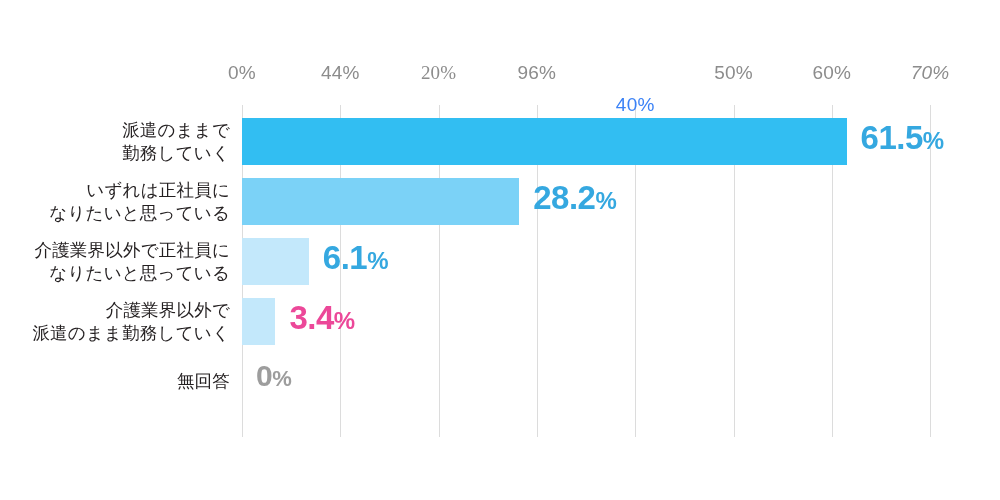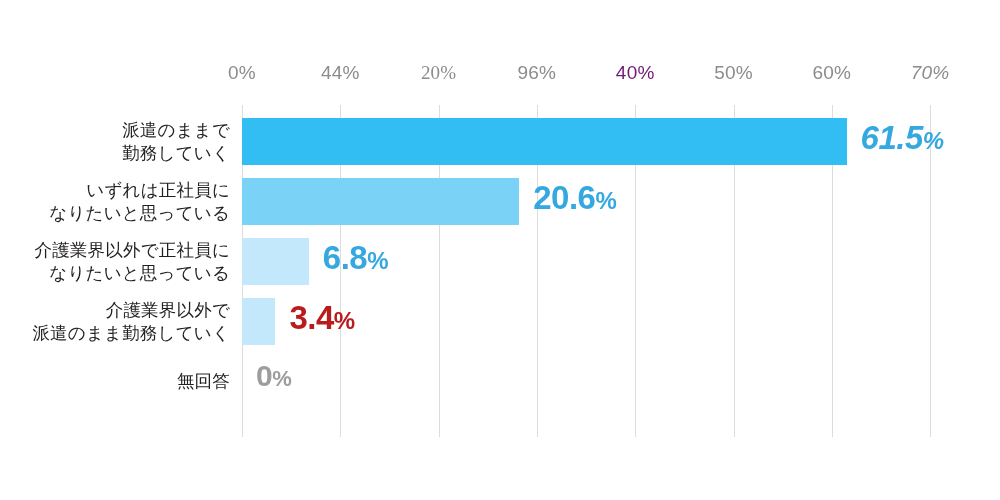--- a/index.html
+++ b/index.html
@@ -101,50 +101,50 @@
       <div class="gridline" style="left: 733.5px; background: rgb(220, 220, 220);"></div>
       <div class="gridline" style="left: 831.8px; background: rgb(220, 220, 220);"></div>
       <div class="gridline" style="left: 930.1px; background: rgb(220, 220, 220);"></div>
     </div>
 
   <div class="xaxis">
       <div class="xtick" style="left: 242px; color: rgb(140, 140, 140);">0%</div>
       <div class="xtick" style="left: 340.3px; color: rgb(140, 140, 140);">44%</div>
       <div class="xtick" style="left: 438.6px; color: rgb(140, 140, 140); font-family: Liberation Serif, serif;">20%</div>
       <div class="xtick" style="left: 536.9px; color: rgb(140, 140, 140);">96%</div>
-      <div class="xtick" style="left: 635.2px; color: #701a75;">40%</div>
+      <div class="xtick" style="left: 635.2px; color: #3b82f6; margin-top: 32px;">40%</div>
       <div class="xtick" style="left: 733.5px; color: rgb(140, 140, 140);">50%</div>
       <div class="xtick" style="left: 831.8px; color: rgb(140, 140, 140);">60%</div>
       <div class="xtick" style="left: 930.1px; color: rgb(140, 140, 140); font-style: italic;">70%</div>
     </div>
 
   <div class="rows">
       <div class="row" style="top: 0px;">
         <div class="cat-label" style="top: 118.5px; color: rgb(35, 31, 32);">派遣のままで
 勤務していく</div>
         <div class="bar" style="top: 118px; height: 47px; width: 604.545px; background: rgb(50, 190, 242);"></div>
-        <div class="value" style="left: 860.545px; top: 118.5px; color: rgb(53, 168, 224); font-style: italic;"><span>61.5</span><span class="pct">%</span></div>
+        <div class="value" style="left: 860.545px; top: 118.5px; color: rgb(53, 168, 224);"><span>61.5</span><span class="pct">%</span></div>
       </div>
       <div class="row" style="top: 0px;">
         <div class="cat-label" style="top: 178.5px; color: rgb(35, 31, 32);">いずれは正社員に
 なりたいと思っている</div>
         <div class="bar" style="top: 178px; height: 47px; width: 277.206px; background: rgb(123, 210, 247);"></div>
-        <div class="value" style="left: 533.206px; top: 178.5px; color: rgb(53, 168, 224);"><span>20.6</span><span class="pct">%</span></div>
+        <div class="value" style="left: 533.206px; top: 178.5px; color: rgb(53, 168, 224);"><span>28.2</span><span class="pct">%</span></div>
       </div>
       <div class="row" style="top: 0px;">
         <div class="cat-label" style="top: 238.5px; color: rgb(35, 31, 32);">介護業界以外で正社員に
 なりたいと思っている</div>
         <div class="bar" style="top: 238px; height: 47px; width: 66.844px; background: rgb(195, 232, 251);"></div>
-        <div class="value" style="left: 322.844px; top: 238.5px; color: rgb(53, 168, 224);"><span>6.8</span><span class="pct">%</span></div>
+        <div class="value" style="left: 322.844px; top: 238.5px; color: rgb(53, 168, 224);"><span>6.1</span><span class="pct">%</span></div>
       </div>
       <div class="row" style="top: 0px;">
         <div class="cat-label" style="top: 298.5px; color: rgb(35, 31, 32);">介護業界以外で
 派遣のまま勤務していく</div>
         <div class="bar" style="top: 298px; height: 47px; width: 33.422px; background: rgb(195, 232, 251);"></div>
-        <div class="value" style="left: 289.422px; top: 298.5px; color: #b91c1c;"><span>3.4</span><span class="pct">%</span></div>
+        <div class="value" style="left: 289.422px; top: 298.5px; color: #ec4899;"><span>3.4</span><span class="pct">%</span></div>
       </div>
       <div class="row" style="top: 0px;">
         <div class="cat-label" style="top: 370px; color: rgb(35, 31, 32);">無回答</div>
         <div class="value muted" style="left: 256px; top: 358.5px; color: rgb(157, 157, 157);"><span>0</span><span class="pct">%</span></div>
       </div>
     </div>
 
 </div>
 
 </body></html>

